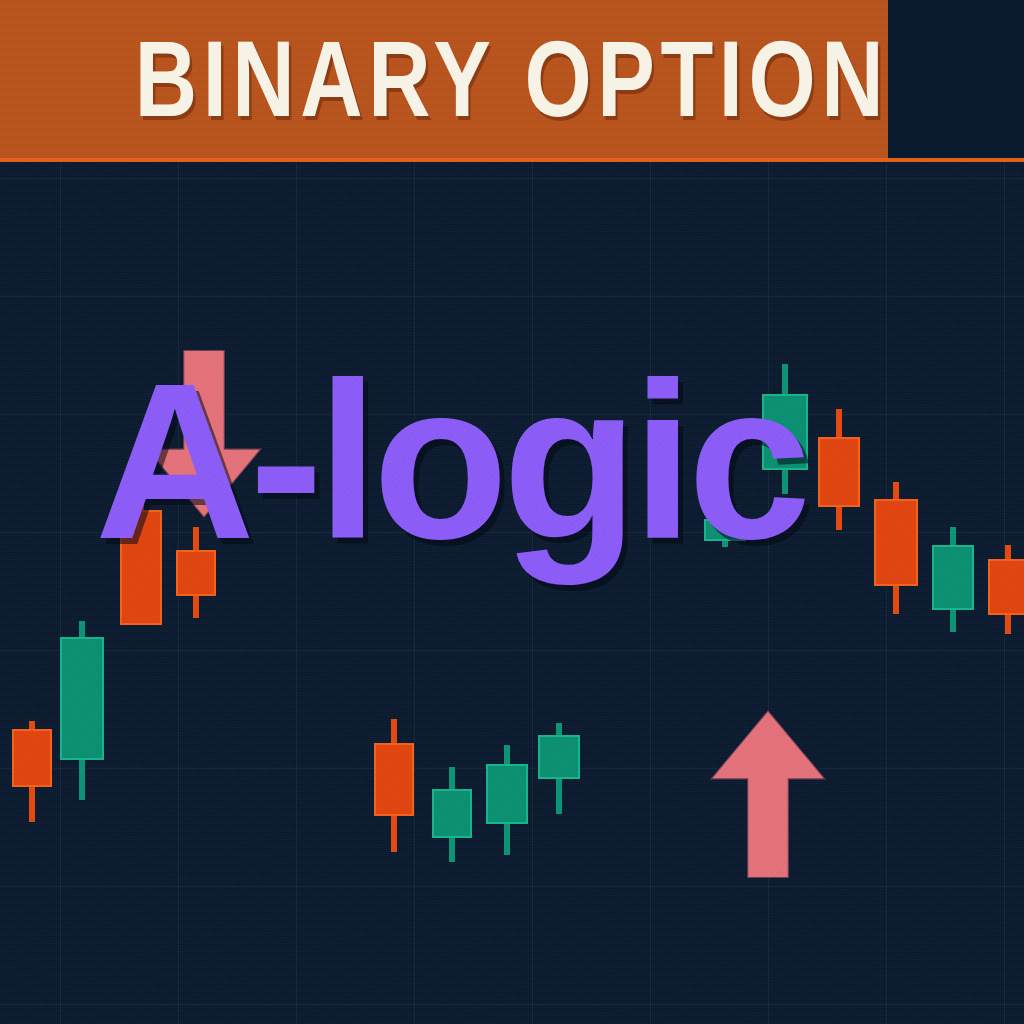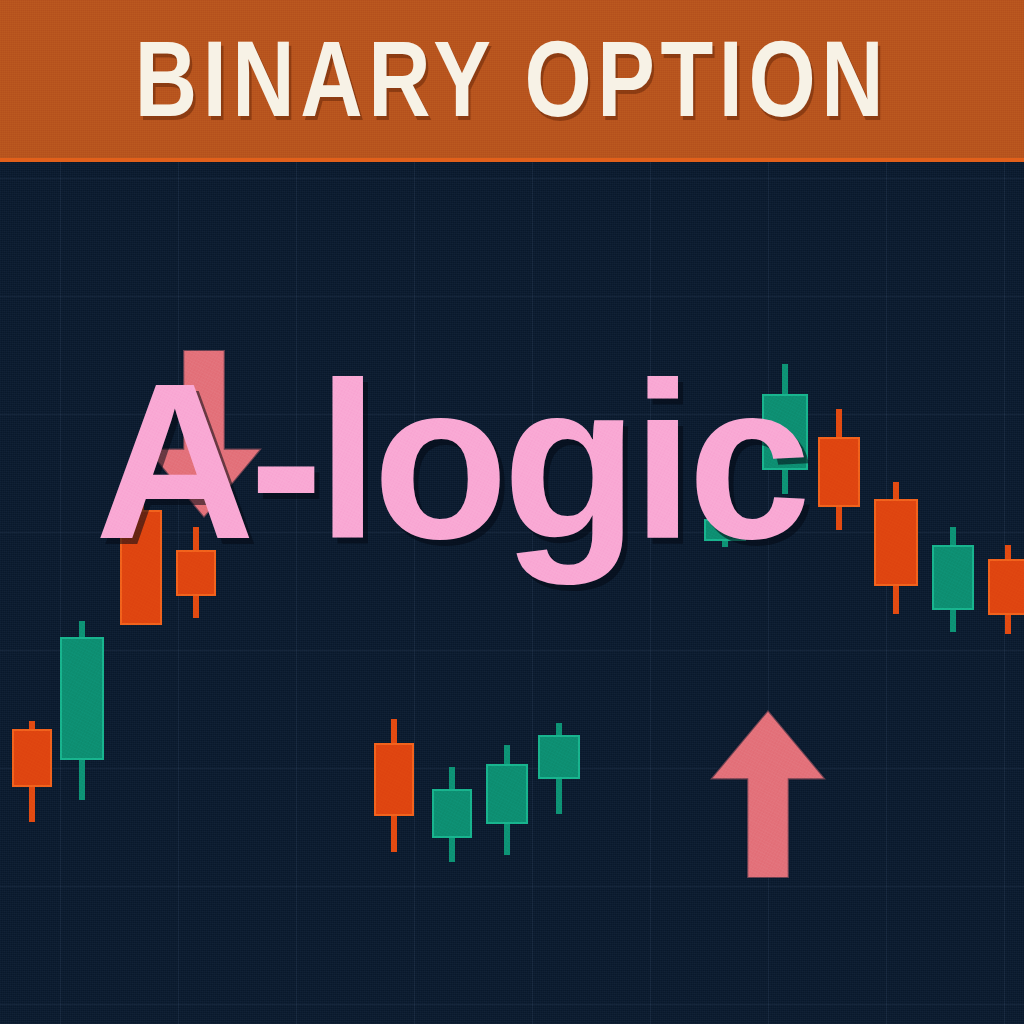--- a/index.html
+++ b/index.html
@@ -17,21 +17,21 @@
     width: 1024px;
     height: 1024px;
     overflow: hidden;
     background: #0a1a2e;
   }
 
   
   #banner {
     position: absolute;
     left: 0; top: 0;
-    width: 1024px;
+    width: 888px;
     height: 162px;
     background: #b8551e;
     overflow: hidden;
   }
   #banner-noise {
     position: absolute;
     inset: 0;
     opacity: .30;
     background-image:
       repeating-linear-gradient(0deg, rgba(255,255,255,.10) 0 1px, rgba(0,0,0,.10) 1px 2px),
@@ -121,21 +121,21 @@
   #title-main {
     position: absolute;
     left: 0;
     top: 188px;
     width: 900px;
     text-align: center;
     font-family: "Liberation Sans", sans-serif;
     font-size: 222px;
     font-weight: bold;
     line-height: 1;
-    color: #f9a8d4;
+    color: #8b5cf6;
     letter-spacing: -6px;
     text-shadow: 5px 6px 0 rgba(3,10,20,.55);
     white-space: nowrap;
     user-select: none;
   }
   #title-sub {
     position: absolute;
     left: 0;
     top: 563px;
     width: 1024px;

